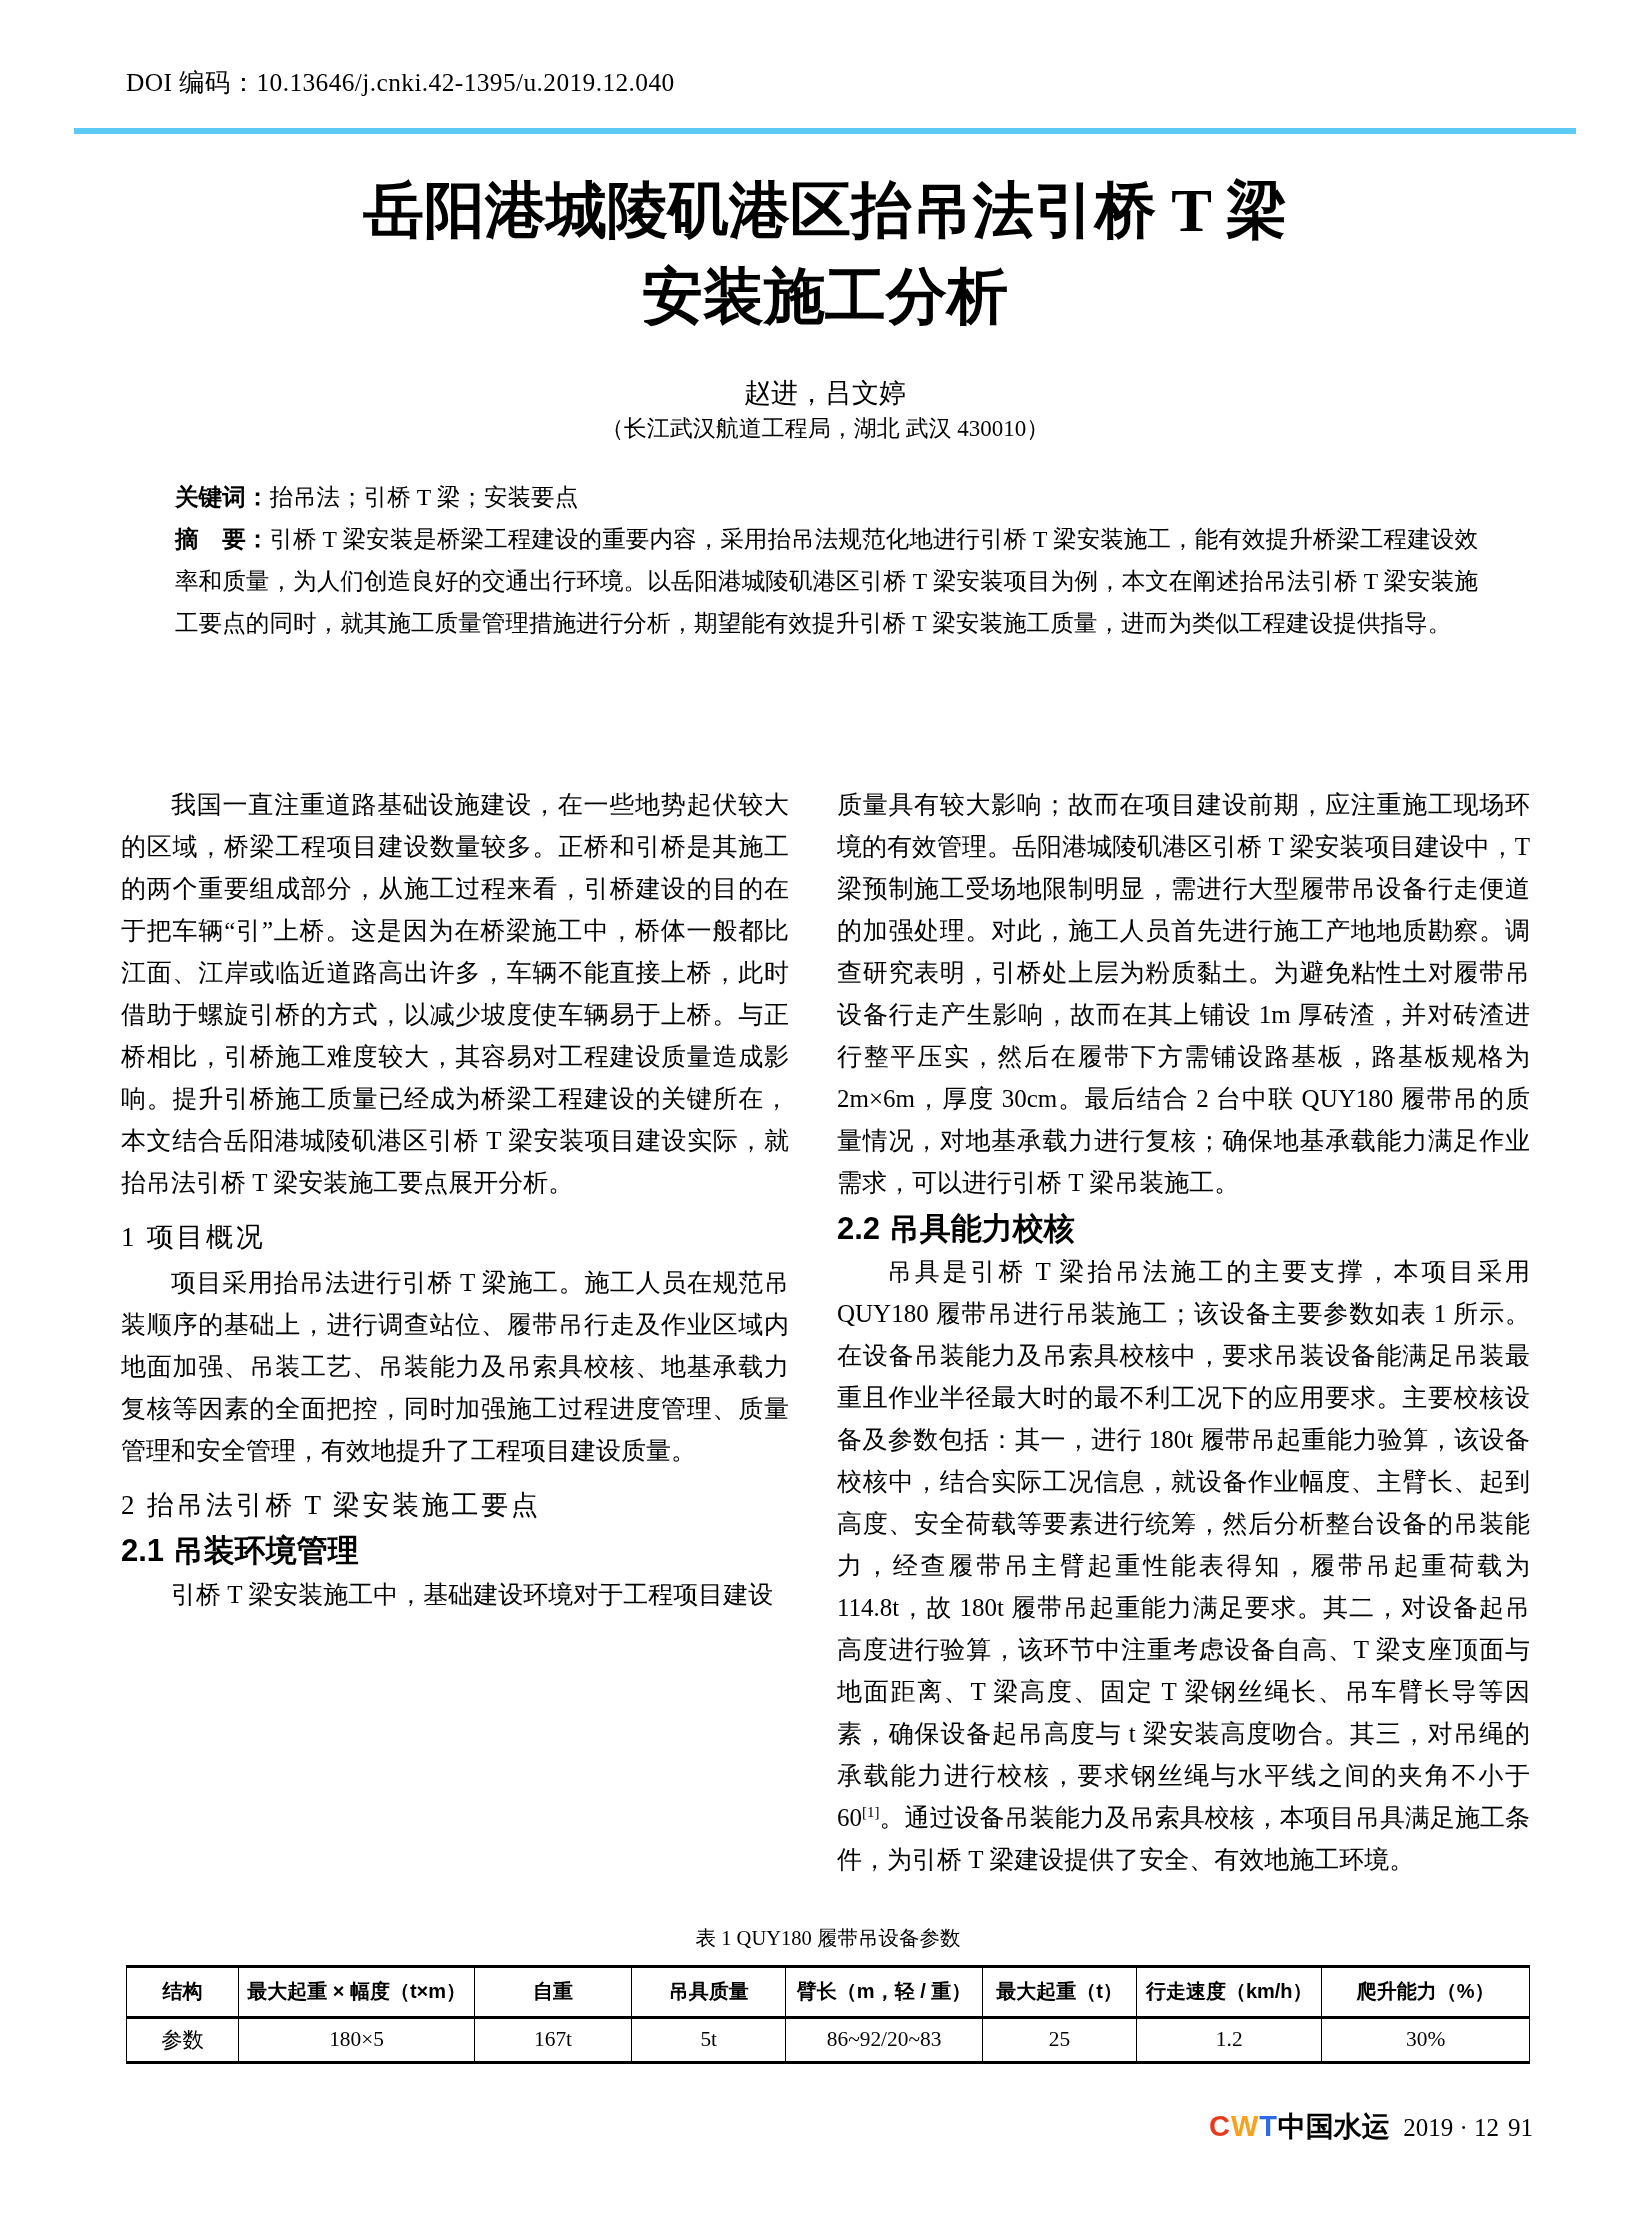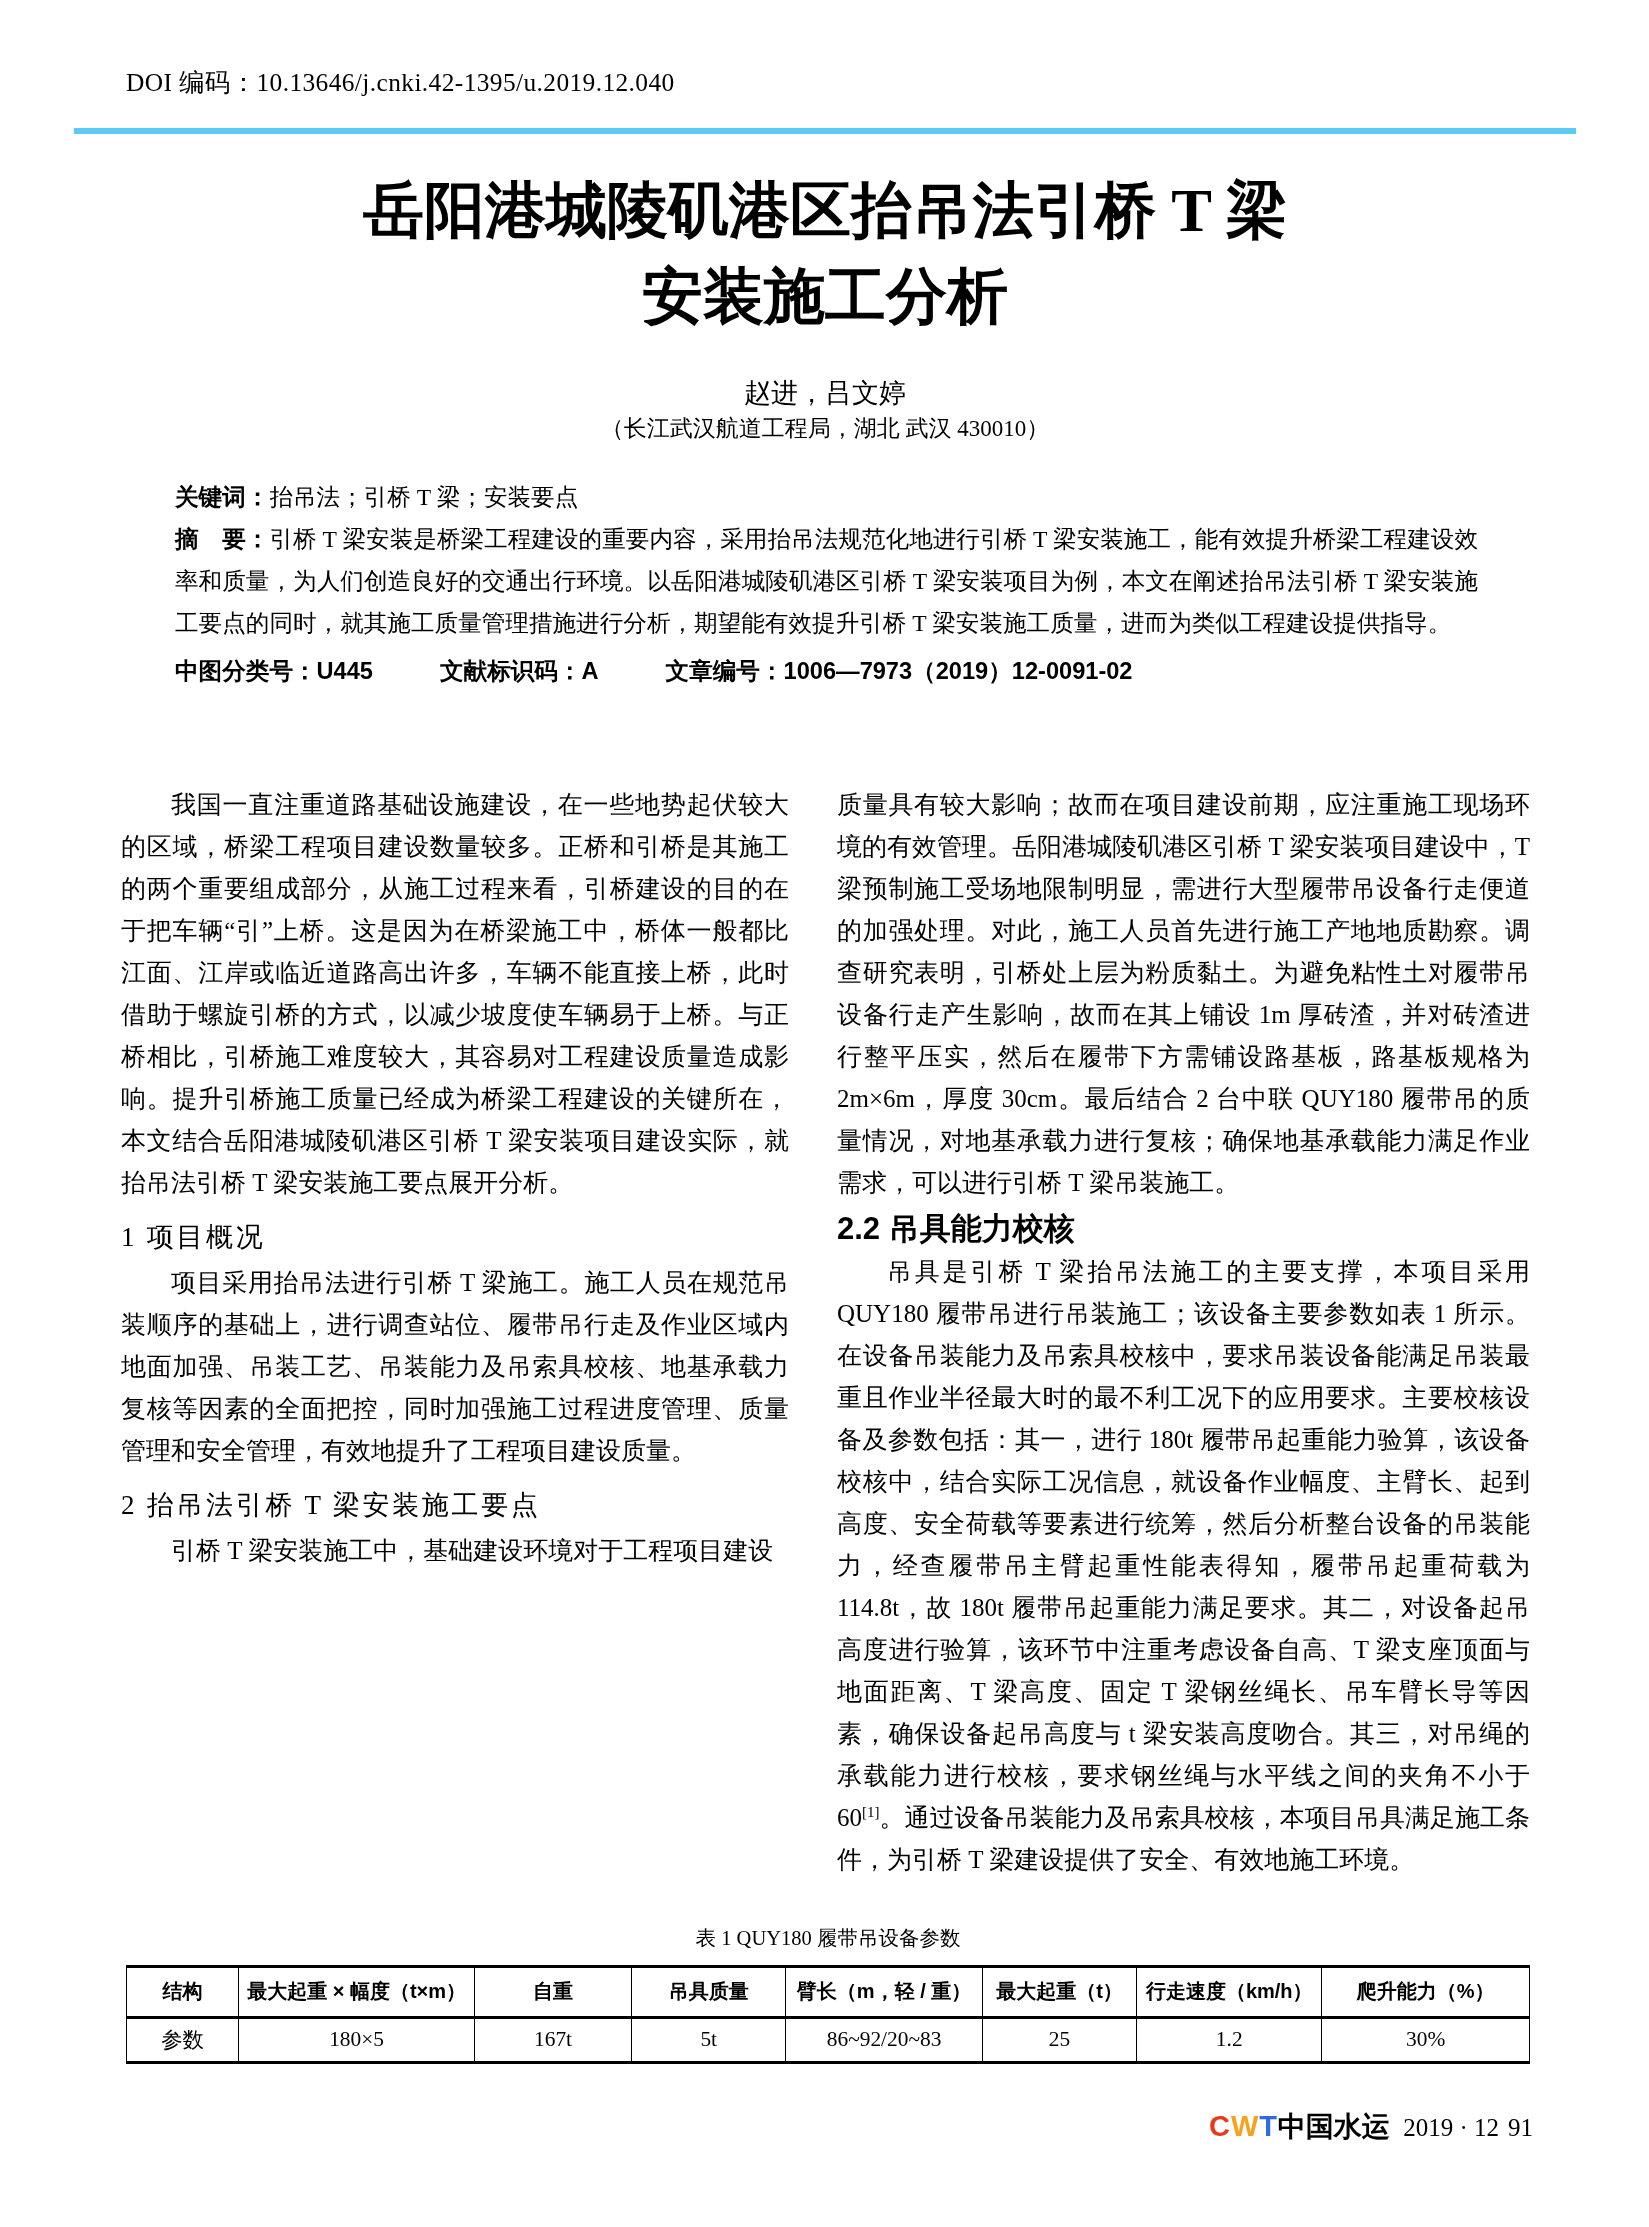--- a/index.html
+++ b/index.html
@@ -160,33 +160,29 @@
     <div>岳阳港城陵矶港区抬吊法引桥 T 梁</div>
     <div>安装施工分析</div>
   </div>
 
   <div class="authors">赵进，吕文婷</div>
   <div class="affiliation">（长江武汉航道工程局，湖北 武汉 430010）</div>
 
   <div class="abstract-block">
     <p><span class="b">关键词：</span><span>抬吊法；引桥 T 梁；安装要点</span></p>
     <p><span class="b">摘　要：</span><span>引桥 T 梁安装是桥梁工程建设的重要内容，采用抬吊法规范化地进行引桥 T 梁安装施工，能有效提升桥梁工程建设效率和质量，为人们创造良好的交通出行环境。以岳阳港城陵矶港区引桥 T 梁安装项目为例，本文在阐述抬吊法引桥 T 梁安装施工要点的同时，就其施工质量管理措施进行分析，期望能有效提升引桥 T 梁安装施工质量，进而为类似工程建设提供指导。</span></p>
-    <div class="meta-line">
-      <span>中图分类号：U445</span>
-      <span>文献标识码：A</span>
-      <span>文章编号：1006—7973（2019）12-0091-02</span>
-    </div>
   </div>
 
   <div class="body-columns">
     <div class="col-left">
       <p>我国一直注重道路基础设施建设，在一些地势起伏较大的区域，桥梁工程项目建设数量较多。正桥和引桥是其施工的两个重要组成部分，从施工过程来看，引桥建设的目的在于把车辆“引”上桥。这是因为在桥梁施工中，桥体一般都比江面、江岸或临近道路高出许多，车辆不能直接上桥，此时借助于螺旋引桥的方式，以减少坡度使车辆易于上桥。与正桥相比，引桥施工难度较大，其容易对工程建设质量造成影响。提升引桥施工质量已经成为桥梁工程建设的关键所在，本文结合岳阳港城陵矶港区引桥 T 梁安装项目建设实际，就抬吊法引桥 T 梁安装施工要点展开分析。</p>
       <h3 class="section">1 项目概况</h3>
       <p>项目采用抬吊法进行引桥 T 梁施工。施工人员在规范吊装顺序的基础上，进行调查站位、履带吊行走及作业区域内地面加强、吊装工艺、吊装能力及吊索具校核、地基承载力复核等因素的全面把控，同时加强施工过程进度管理、质量管理和安全管理，有效地提升了工程项目建设质量。</p>
       <h3 class="section">2 抬吊法引桥 T 梁安装施工要点</h3>
+      <h4 class="subsection">2.1 吊装环境管理</h4>
       <p>引桥 T 梁安装施工中，基础建设环境对于工程项目建设</p>
     </div>
     <div class="col-right">
       <p class="no-indent">质量具有较大影响；故而在项目建设前期，应注重施工现场环境的有效管理。岳阳港城陵矶港区引桥 T 梁安装项目建设中，T 梁预制施工受场地限制明显，需进行大型履带吊设备行走便道的加强处理。对此，施工人员首先进行施工产地地质勘察。调查研究表明，引桥处上层为粉质黏土。为避免粘性土对履带吊设备行走产生影响，故而在其上铺设 1m 厚砖渣，并对砖渣进行整平压实，然后在履带下方需铺设路基板，路基板规格为 2m×6m，厚度 30cm。最后结合 2 台中联 QUY180 履带吊的质量情况，对地基承载力进行复核；确保地基承载能力满足作业需求，可以进行引桥 T 梁吊装施工。</p>
       <h4 class="subsection">2.2 吊具能力校核</h4>
       <p><span>吊具是引桥 T 梁抬吊法施工的主要支撑，本项目采用 QUY180 履带吊进行吊装施工；该设备主要参数如表 1 所示。在设备吊装能力及吊索具校核中，要求吊装设备能满足吊装最重且作业半径最大时的最不利工况下的应用要求。主要校核设备及参数包括：其一，进行 180t 履带吊起重能力验算，该设备校核中，结合实际工况信息，就设备作业幅度、主臂长、起到高度、安全荷载等要素进行统筹，然后分析整台设备的吊装能力，经查履带吊主臂起重性能表得知，履带吊起重荷载为 114.8t，故 180t 履带吊起重能力满足要求。其二，对设备起吊高度进行验算，该环节中注重考虑设备自高、T 梁支座顶面与地面距离、T 梁高度、固定 T 梁钢丝绳长、吊车臂长导等因素，确保设备起吊高度与 t 梁安装高度吻合。其三，对吊绳的承载能力进行校核，要求钢丝绳与水平线之间的夹角不小于 60</span><sup class="ref">[1]</sup><span>。通过设备吊装能力及吊索具校核，本项目吊具满足施工条件，为引桥 T 梁建设提供了安全、有效地施工环境。</span></p>
     </div>
   </div>
 
   <div class="table-block">

